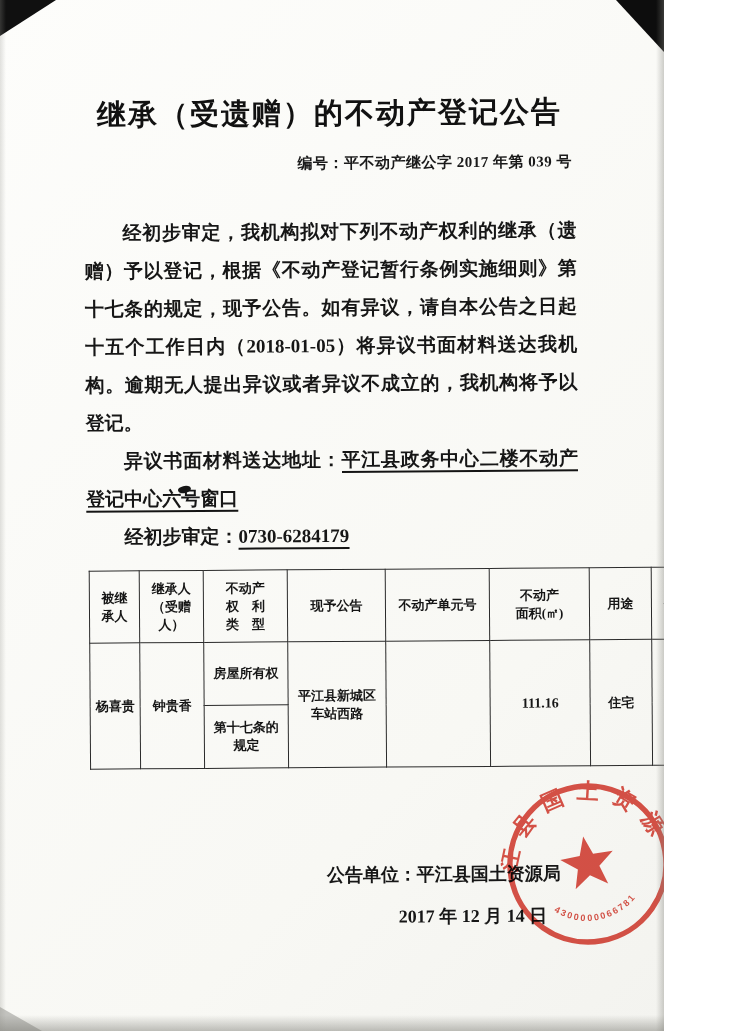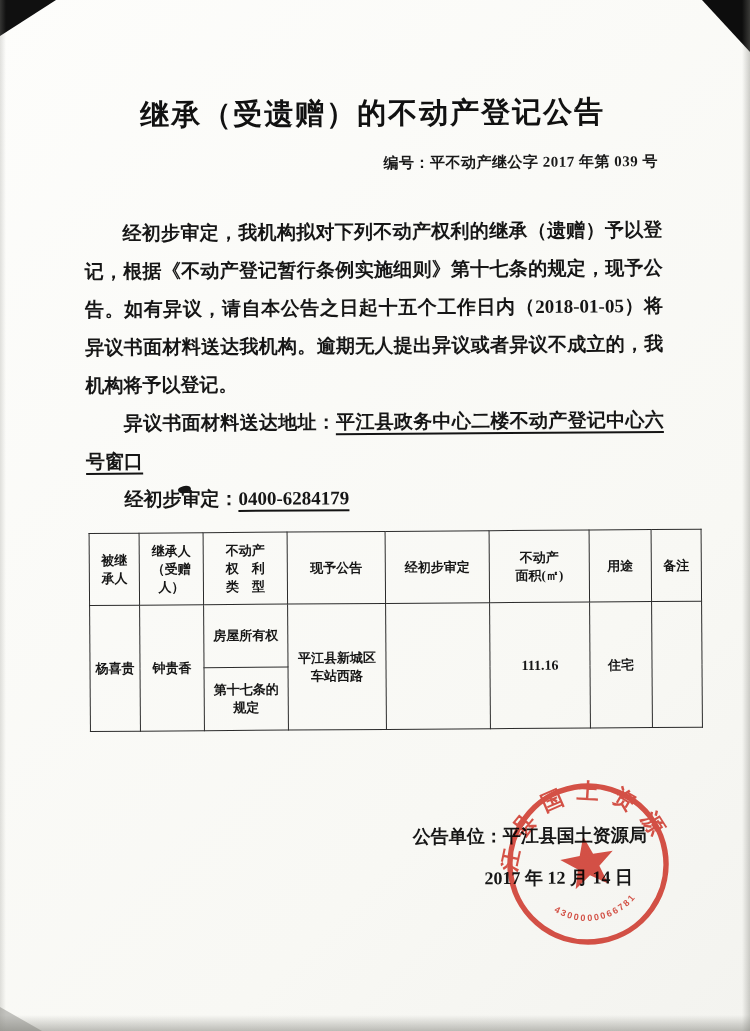--- a/index.html
+++ b/index.html
@@ -1,17 +1,17 @@
 <!DOCTYPE html>
 <html><head>
 <meta charset="utf-8">
 <style>
   html,body{margin:0;padding:0;}
   body{width:750px;height:1031px;background:#ffffff;overflow:hidden;}
-  .scan{position:relative;width:750px;height:1031px;background:linear-gradient(135deg,#fdfdfb 0%,#f8f8f4 70%,#f3f3ef 100%);
+  .scan{position:relative;width:664px;height:1031px;background:linear-gradient(135deg,#fdfdfb 0%,#f8f8f4 70%,#f3f3ef 100%);
         overflow:hidden;font-family:"Liberation Serif","DejaVu Serif",serif;color:#1a1a1a;}
   .content{position:absolute;left:0;top:0;width:100%;transform:rotate(-0.4deg);transform-origin:50% 50%;}
 
   .title{margin-top:94px;text-align:center;font-size:29px;font-weight:900;letter-spacing:2px;color:#111;}
   .docnum{margin-top:20px;text-align:right;padding-right:90px;font-size:15px;font-weight:700;letter-spacing:0.5px;}
 
   .bodytext{margin:40px 86px 0 86px;font-size:19px;line-height:38px;font-weight:600;text-align:justify;color:#161616;}
   .bodytext p{margin:0;text-indent:2em;}
   .para-address{margin-top:16px;}
   .u{border-bottom:2px solid #141414;padding-bottom:1px;}
@@ -47,21 +47,21 @@
 
   <div class="content">
 
     <div class="title">继承（受遗赠）的不动产登记公告</div>
 
     <div class="docnum">编号：平不动产继公字 2017 年第 039 号</div>
 
     <div class="bodytext">
       <p>经初步审定，我机构拟对下列不动产权利的继承（遗赠）予以登记，根据《不动产登记暂行条例实施细则》第十七条的规定，现予公告。如有异议，请自本公告之日起十五个工作日内（2018-01-05）将异议书面材料送达我机构。逾期无人提出异议或者异议不成立的，我机构将予以登记。</p>
       <p class="para-address"><span>异议书面材料送达地址：</span><span class="u">平江县政务中心二楼不动产登记中心六号窗口</span></p>
-      <p><span>经初步审定：</span><span class="u">0400-6284179</span></p>
+      <p><span>经初步审定：</span><span class="u">0730-6284179</span></p>
     </div>
 
     <table class="doc-table">
       <colgroup>
         <col style="width:50px">
           <col style="width:64px">
           <col style="width:84px">
           <col style="width:98px">
         <col style="width:104px">
           <col style="width:100px">
@@ -71,21 +71,21 @@
       <thead>
         <tr>
           <th>被继
 承人</th>
           <th>继承人
 （受赠人）</th>
           <th>不动产
 权　利
 类　型</th>
           <th>现予公告</th>
-          <th>经初步审定</th>
+          <th>不动产单元号</th>
           <th>不动产
 面积(㎡)</th>
           <th>用途</th>
           <th>备注</th>
         </tr>
       </thead>
       <tbody>
         <tr>
           <td rowspan="2">杨喜贵</td>
           <td rowspan="2">钟贵香</td>

